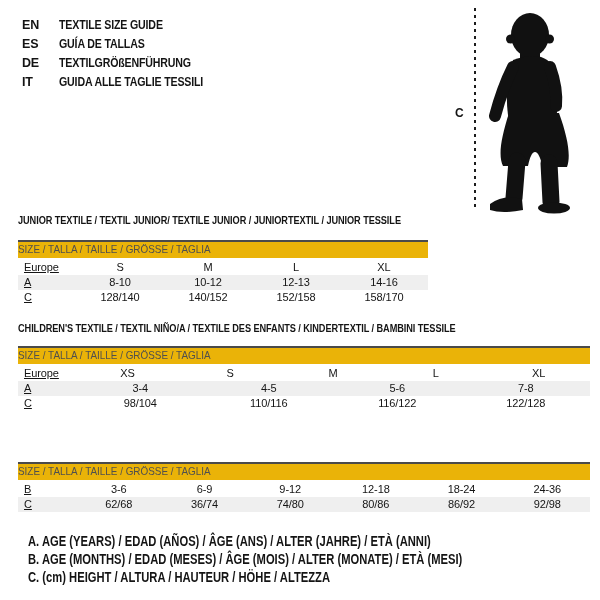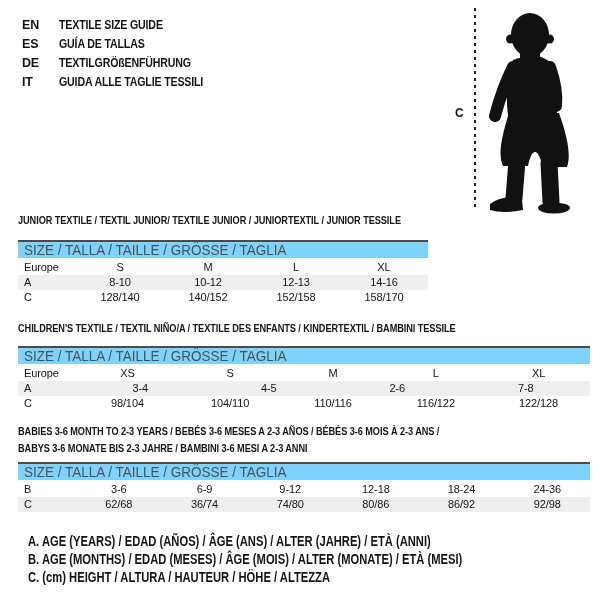--- a/index.html
+++ b/index.html
@@ -19,26 +19,26 @@
     position:absolute;left:474px;top:8px;width:2px;height:200px;
     background-image:repeating-linear-gradient(to bottom,#1c1c1c 0 3px,transparent 3px 7px);
   }
   .figlabel{position:absolute;left:455px;top:106px;font-weight:bold;font-size:12px;}
   .babysvg{position:absolute;left:482px;top:5px;width:112px;height:212px;}
   
   .ttl{position:absolute;left:18px;font-weight:bold;font-size:11.5px;line-height:17px;letter-spacing:-0.1px;}
   
   .tbl{position:absolute;left:18px;}
   .sizebar{
-    height:16px;line-height:15px;background:#7dd3fc;border-top:2px solid #4a4a4a;
-    color:#4f4f4f;font-size:15px;padding-left:6px;margin-bottom:2px;box-sizing:content-box;
+    height:16px;line-height:15px;background:#eab308;border-top:2px solid #4a4a4a;
+    color:#4f4f4f;font-size:11px;margin-bottom:2px;box-sizing:content-box;
   }
   .trow{display:flex;height:15px;line-height:15px;font-size:11px;letter-spacing:-0.1px;}
   .trow.shaded{background:#efefef;}
-  .tlab{width:58px;flex:0 0 58px;padding-left:6px;box-sizing:border-box;}
+  .tlab{width:58px;flex:0 0 58px;padding-left:6px;box-sizing:border-box;text-decoration:underline;}
   .tcell{flex:1;text-align:center;}
   
   .foot{position:absolute;left:28px;top:532px;font-weight:bold;font-size:14px;line-height:18px;}
 </style>
 </head>
 <body>
 
 <div class="page">
 
   <div class="langs">
@@ -117,37 +117,32 @@
         <div class="tcell">XS</div>
         <div class="tcell">S</div>
         <div class="tcell">M</div>
         <div class="tcell">L</div>
         <div class="tcell">XL</div>
       </div>
       <div class="trow shaded">
         <div class="tlab">A</div>
         <div class="tcell">3-4</div>
         <div class="tcell">4-5</div>
-        <div class="tcell">2-6</div>
+        <div class="tcell">5-6</div>
         <div class="tcell">7-8</div>
       </div>
       <div class="trow">
         <div class="tlab">C</div>
         <div class="tcell">98/104</div>
-        <div class="tcell">104/110</div>
         <div class="tcell">110/116</div>
         <div class="tcell">116/122</div>
         <div class="tcell">122/128</div>
       </div>
     </div>
 
-  <div class="ttl" style="top:423px;">
-    <span class="sx80">BABIES 3-6 MONTH TO 2-3 YEARS / BEBÉS 3-6 MESES A 2-3 AÑOS / BÉBÉS 3-6 MOIS À 2-3 ANS /
-BABYS 3-6 MONATE BIS 2-3 JAHRE / BAMBINI 3-6 MESI A 2-3 ANNI</span>
-  </div>
   <div class="tbl" style="top:462px;width:572px;">
       <div class="sizebar"><span class="sx90">SIZE / TALLA / TAILLE / GRÖSSE / TAGLIA</span></div>
       <div class="trow">
         <div class="tlab">B</div>
         <div class="tcell">3-6</div>
         <div class="tcell">6-9</div>
         <div class="tcell">9-12</div>
         <div class="tcell">12-18</div>
         <div class="tcell">18-24</div>
         <div class="tcell">24-36</div>

